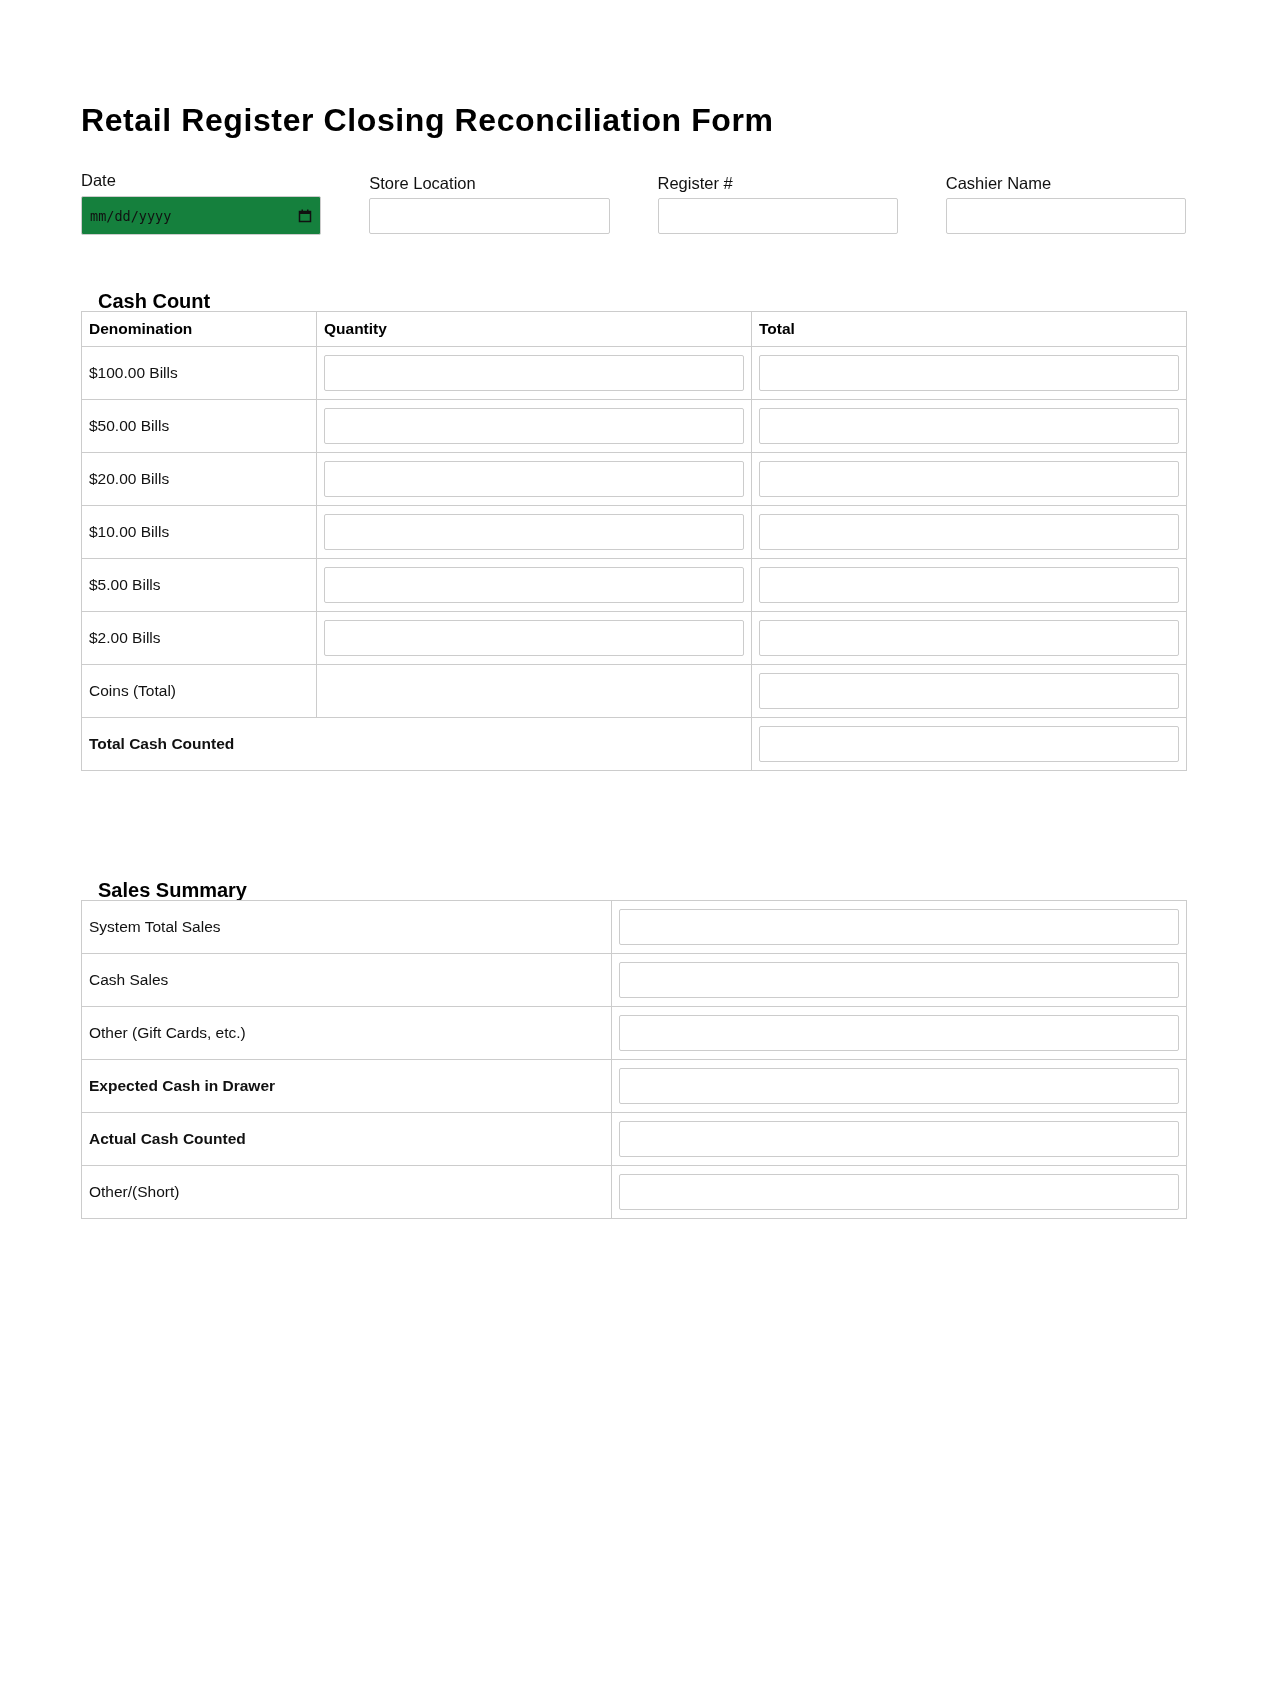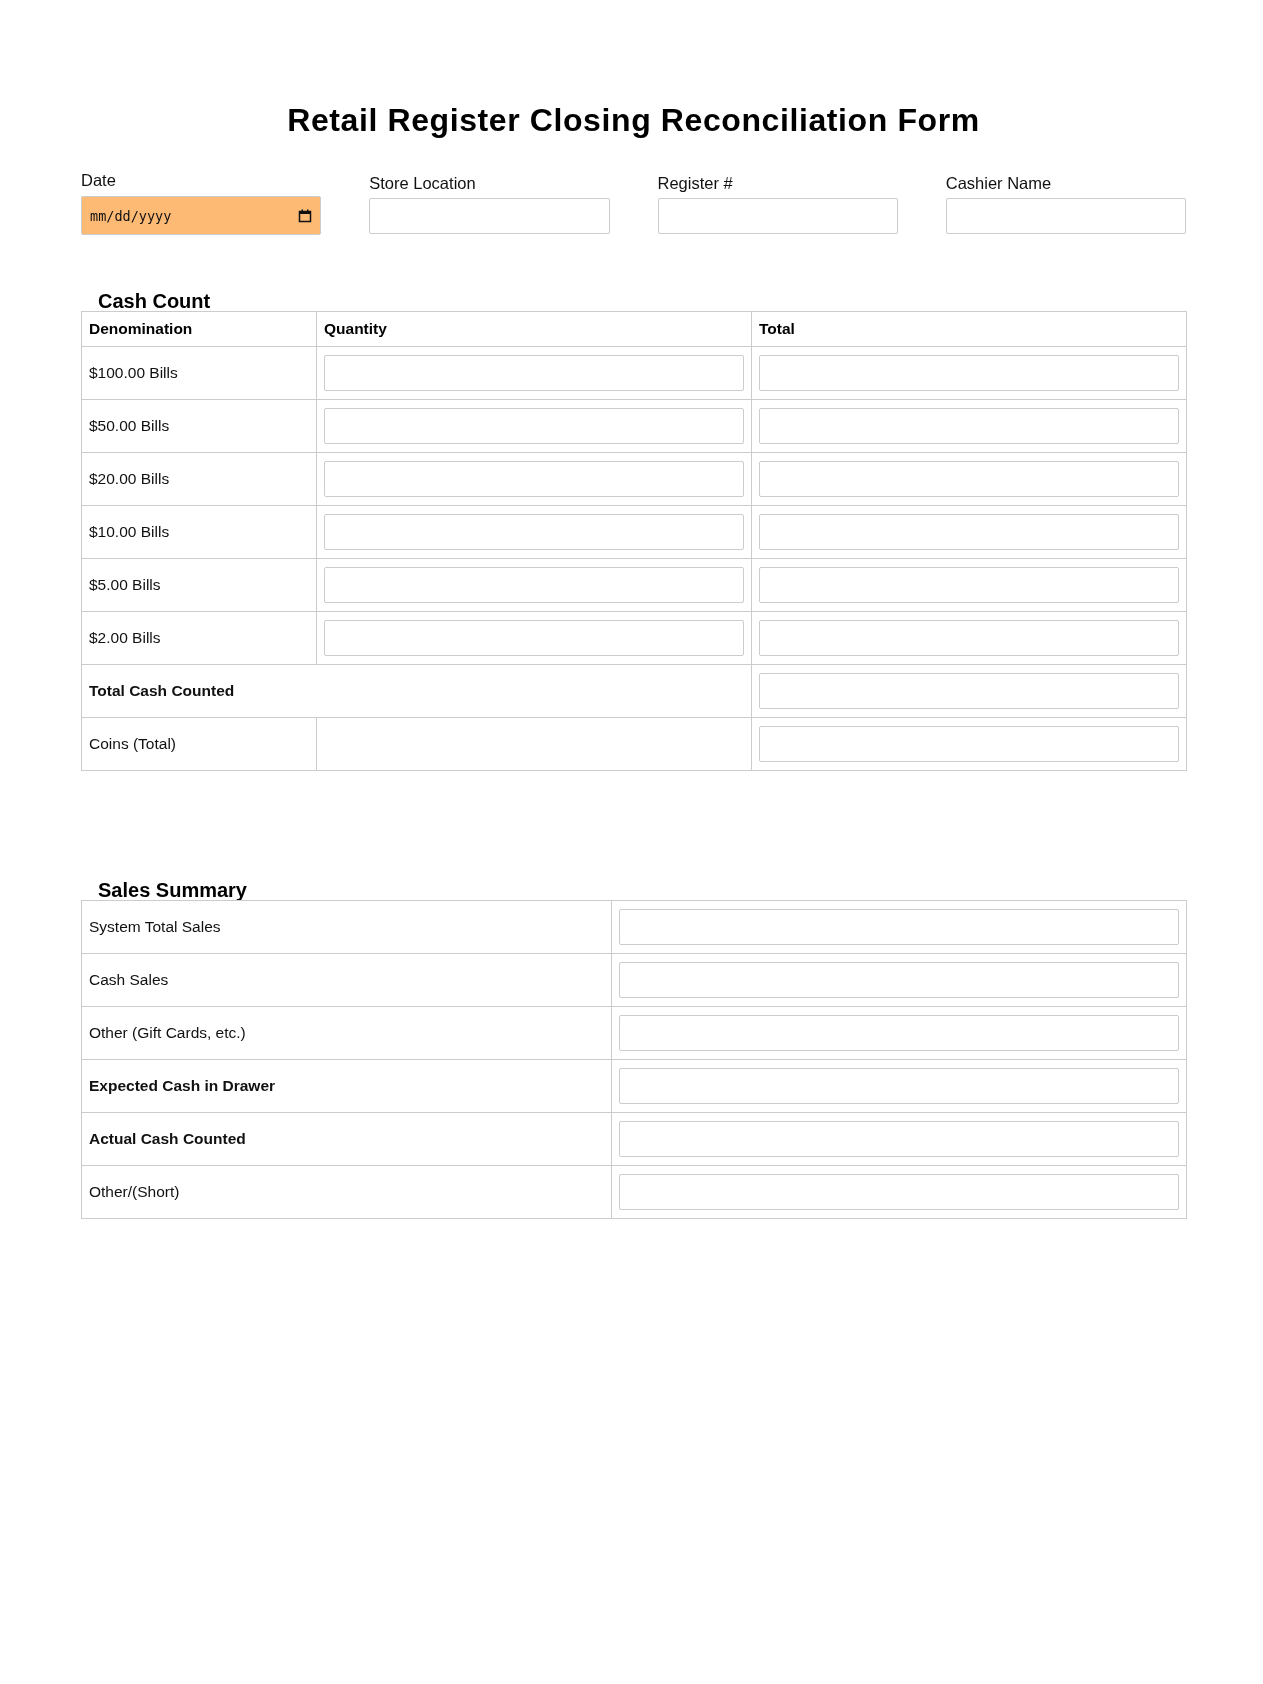--- a/index.html
+++ b/index.html
@@ -19,21 +19,21 @@
       position: absolute;
       left: 81px;
       top: 0;
       width: 1105px;
     }
     .title {
       position: absolute;
       top: 100px;
       left: 0;
       width: 1105px;
-      text-align: center;
+      text-align: left;
       font-size: 32px;
       font-weight: bold;
       letter-spacing: 0.6px;
       margin: 0;
       line-height: 40px;
     }
     .header-fields {
       position: absolute;
       top: 170px;
       left: 0;
@@ -64,21 +64,21 @@
       font-family: "Liberation Sans", sans-serif;
       font-size: 15px;
       padding: 4px 8px;
       outline: none;
     }
     .date-input {
       width: 100%;
       height: 39px;
       border: 1px solid #cccccc;
       border-radius: 2px;
-      background: #fdba74;
+      background: #15803d;
       display: flex;
       align-items: center;
       justify-content: space-between;
       padding: 0 8px 0 8px;
       cursor: text;
     }
     .date-placeholder {
       font-family: "DejaVu Sans Mono", monospace;
       font-size: 13.5px;
       color: #111;
@@ -241,28 +241,28 @@
       <tr>
         <td>$2.00 Bills</td>
         <td>
             <input class="cell-input" type="text" value="" style="">
           </td>
         <td>
             <input class="cell-input" type="text" value="" style="">
           </td>
       </tr>
       <tr>
-        <td colspan="2" class="bold-label">Total Cash Counted</td>
-        <td>
-            <input class="cell-input" type="text" value="" style="">
-          </td>
-      </tr>
-      <tr>
         <td>Coins (Total)</td>
         <td></td>
+        <td>
+            <input class="cell-input" type="text" value="" style="">
+          </td>
+      </tr>
+      <tr>
+        <td colspan="2" class="bold-label">Total Cash Counted</td>
         <td>
             <input class="cell-input" type="text" value="" style="">
           </td>
       </tr>
     </tbody>
   </table>
 
   <h2 class="section-heading sales-heading">Sales Summary</h2>
 
   <table class="grid sales-table">

